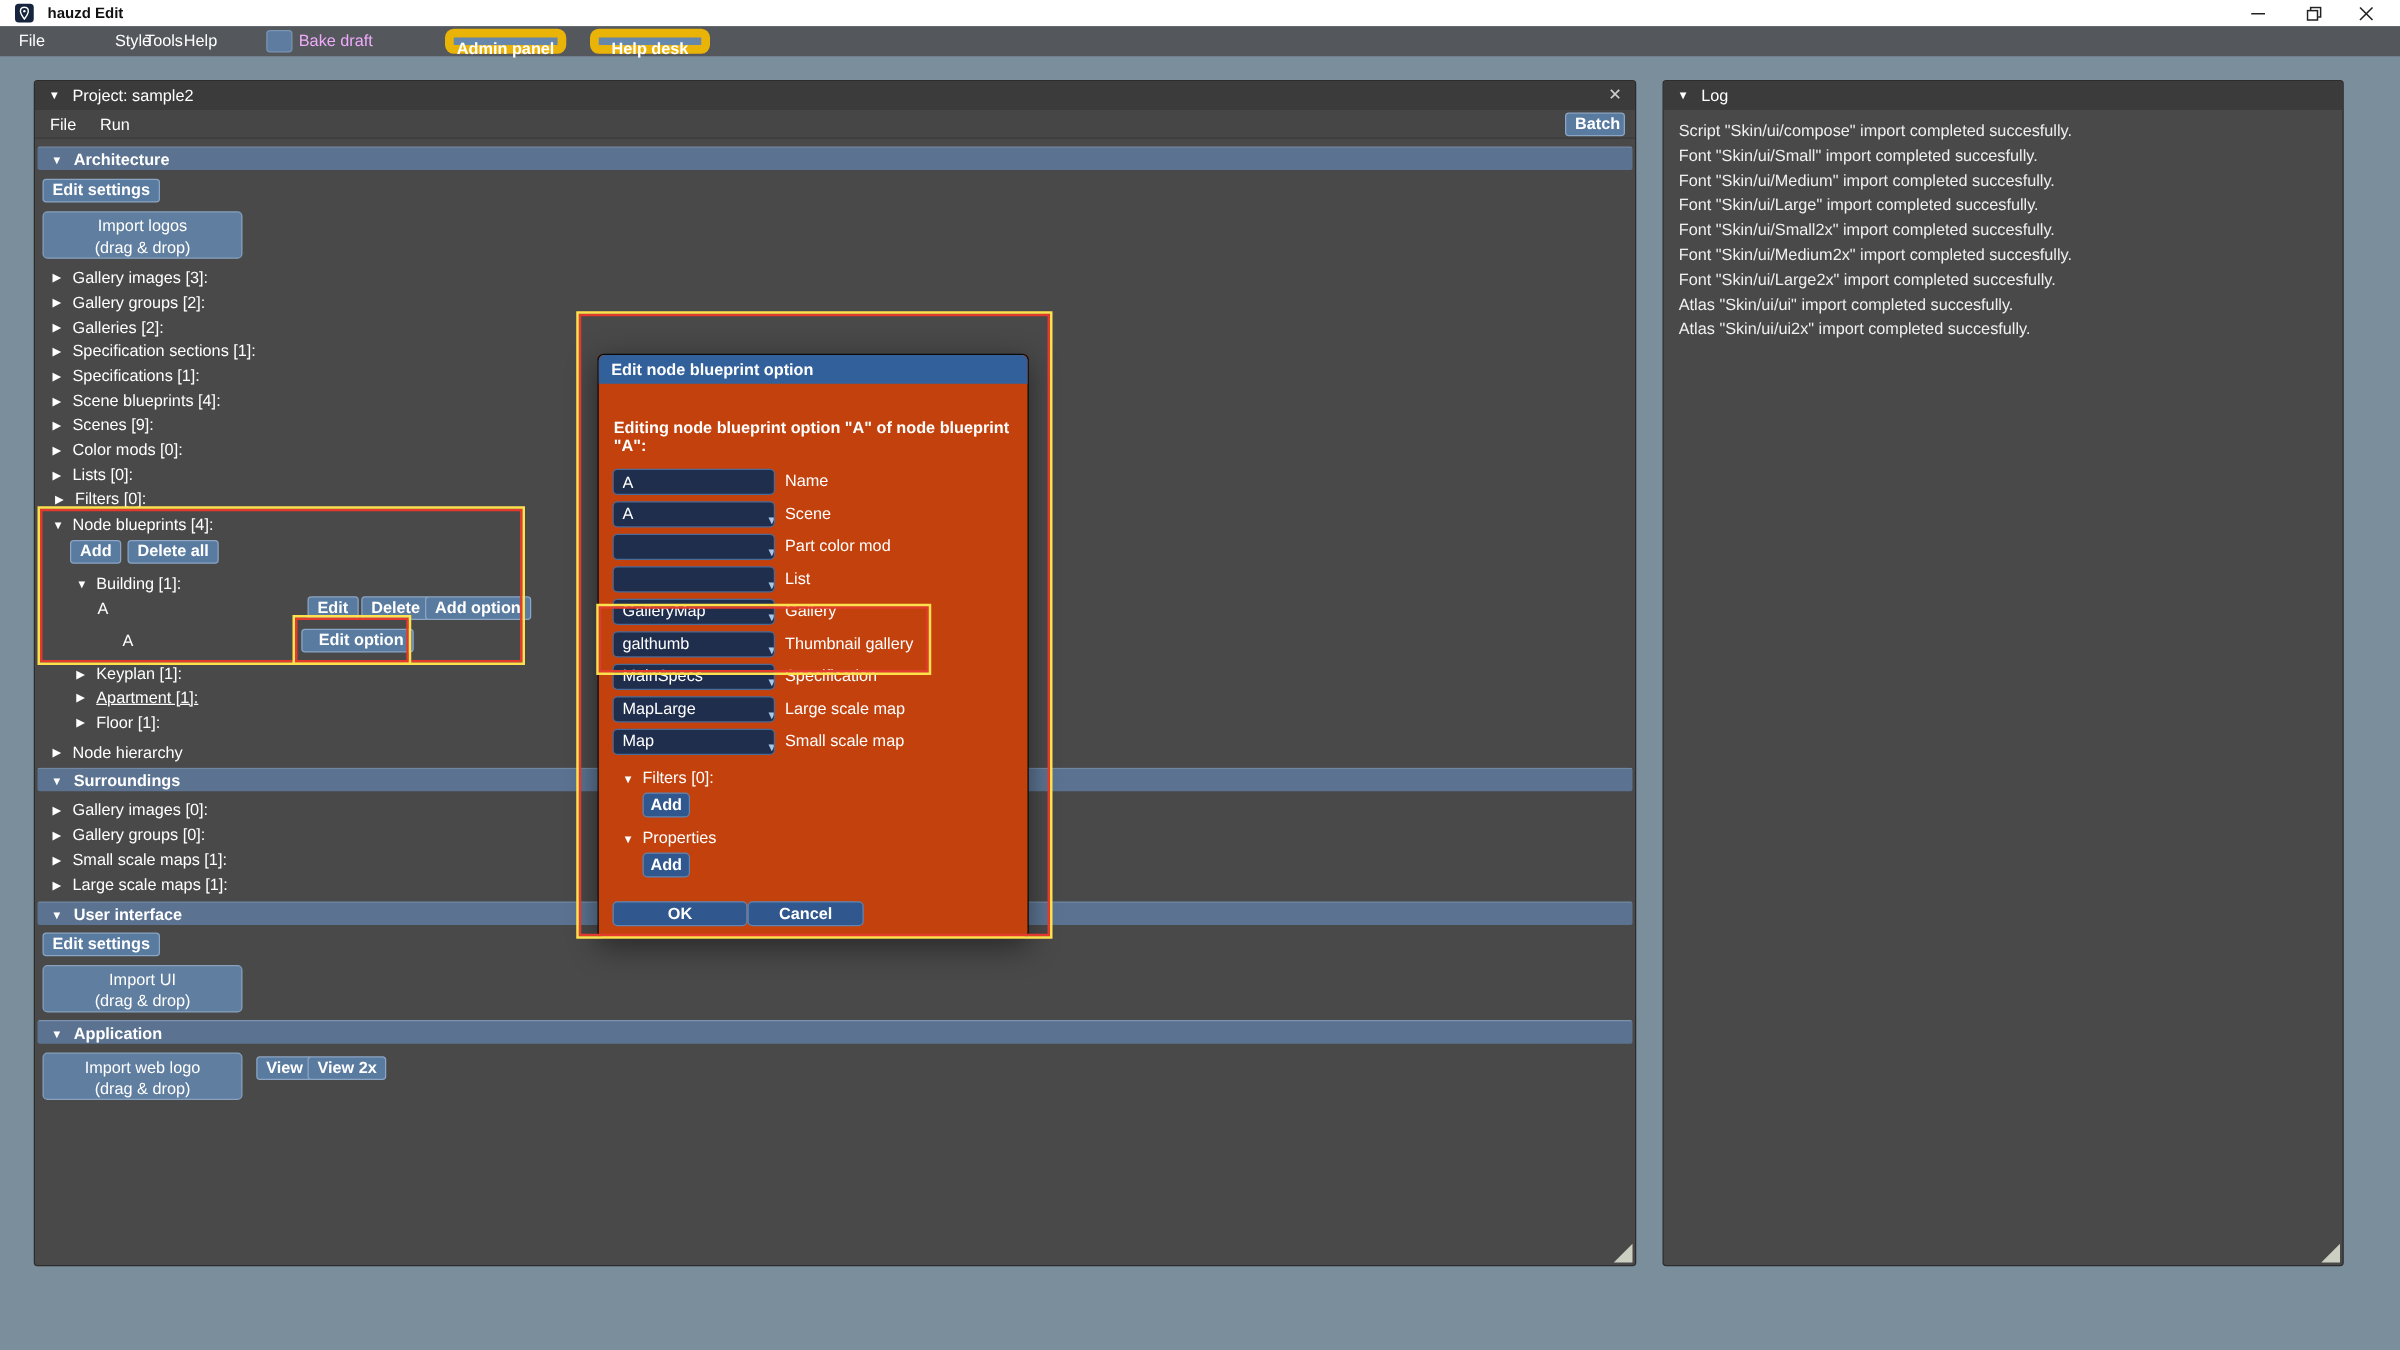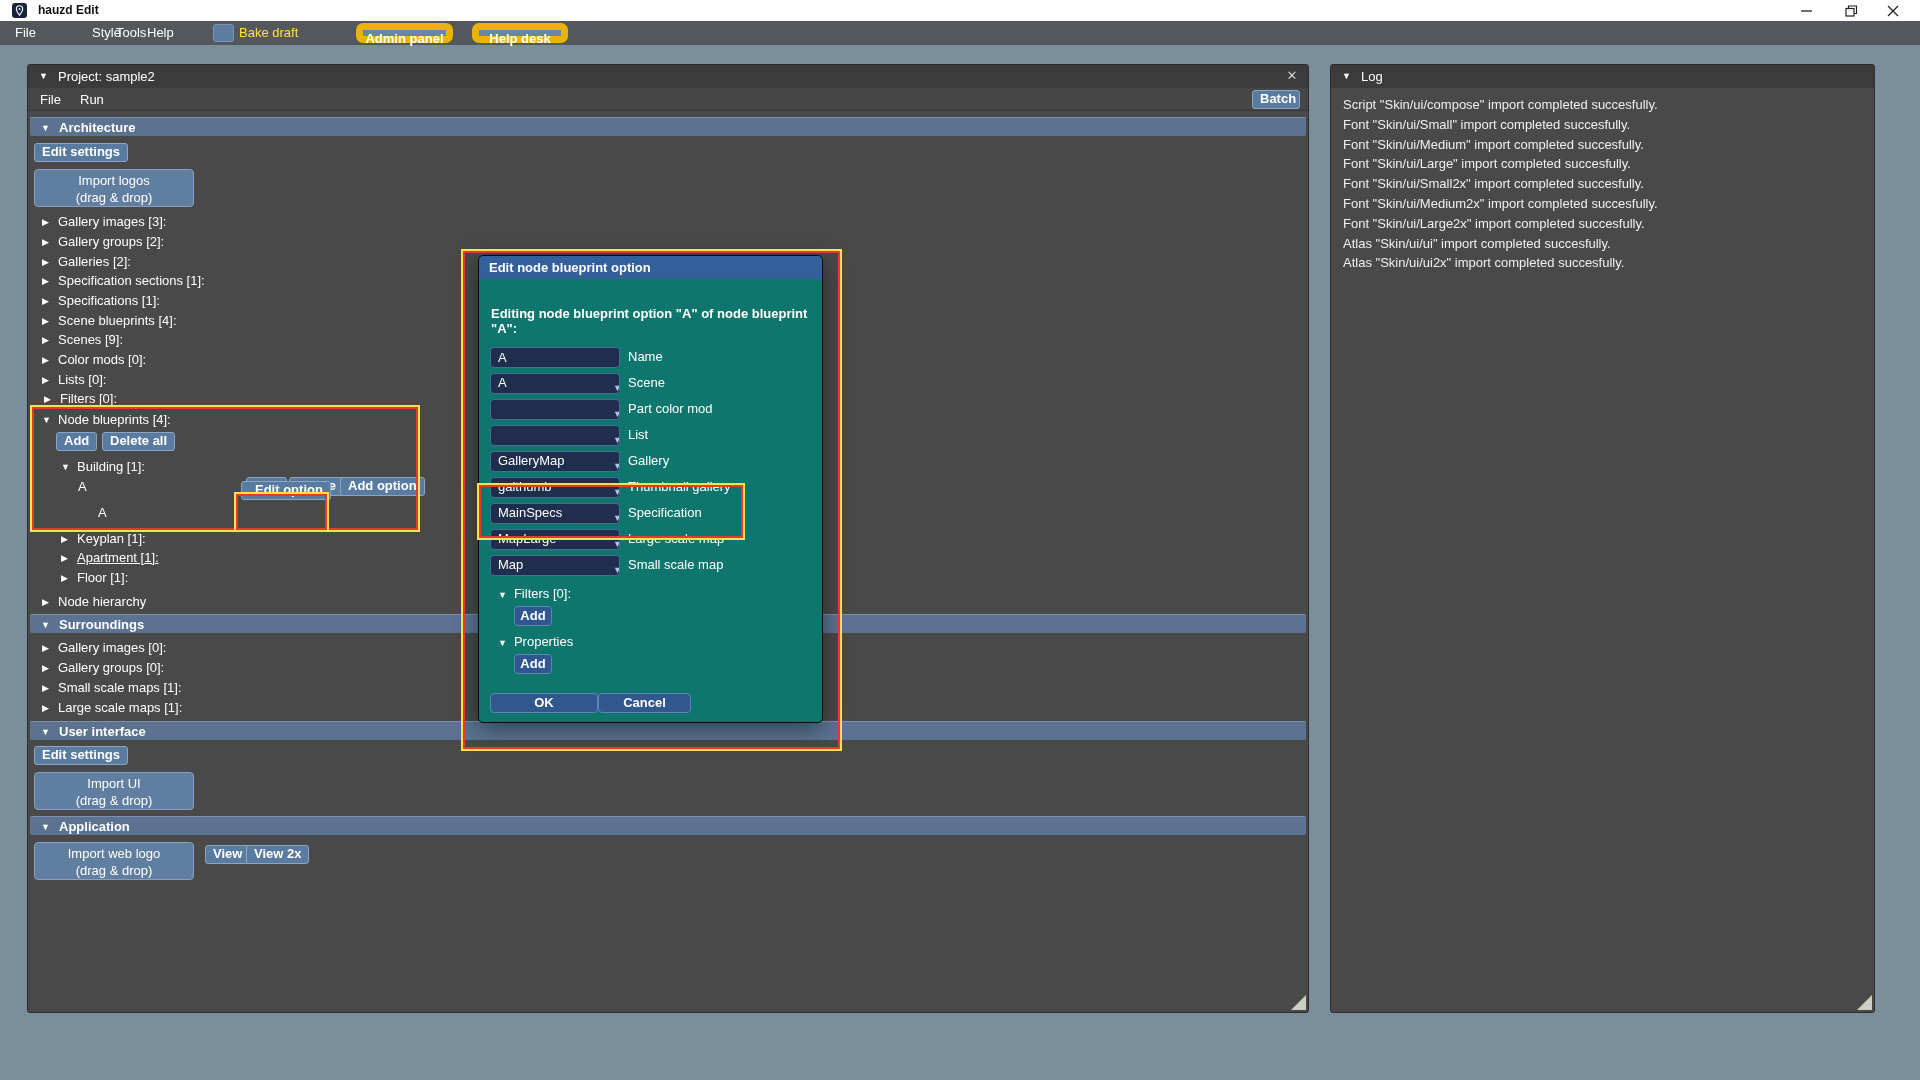--- a/index.html
+++ b/index.html
@@ -8,21 +8,21 @@
 
   
   .titlebar { position:absolute; left:0; top:0; width:1920px; height:21px; background:#ffffff; color:#111; display:flex; align-items:center; }
   .app-icon { position:absolute; left:12px; top:3px; width:15px; height:15px; background:#16243d; border-radius:3px; display:flex; align-items:center; justify-content:center; }
   .title-text { position:absolute; left:38px; top:3px; font-size:12px; color:#111; font-weight:700; }
   .winctl { position:absolute; top:2px; width:26px; height:17px; display:flex; align-items:center; justify-content:center; cursor:default; }
 
   .menubar { position:absolute; left:0; top:21px; width:1920px; height:24px; background:#54575b; }
   .menu-item { position:absolute; top:0; height:24px; line-height:24px; color:#fff; padding:0 4px; }
   .mini-toggle { position:absolute; left:213px; top:3px; width:21px; height:18px; background:#5e7ca0; border:1px solid #7a94b5; border-radius:3px; }
-  .bar-label { position:absolute; top:0; height:24px; line-height:24px; color:#fde047; }
+  .bar-label { position:absolute; top:0; height:24px; line-height:24px; color:#f0abfc; }
   .bar-btn { position:absolute; top:2px; height:20px; line-height:18px; background:#6687a9; border:7px solid #eab308; border-radius:7px; color:#fff; text-align:center; font-weight:700; }
 
   
   .panel { position:absolute; background:#494949; border:1px solid #2c2c2c; border-radius:3px; }
   .panel-hdr { position:absolute; left:0; top:0; right:0; height:23px; background:#3b3b3b; border-radius:3px 3px 0 0; }
   .tri { font-size:9px; color:#fff; display:inline-block; }
   .hdr-tri { position:absolute; left:11px; top:6px; }
   .hdr-title { position:absolute; left:30px; top:4px; color:#fff; }
   .hdr-close { position:absolute; right:8px; top:3px; width:16px; height:16px; color:#cfcfcf; font-size:13px; text-align:center; line-height:16px; cursor:default; }
   .proj-menu { position:absolute; left:0; top:23px; right:0; height:23px; background:#464646; border-bottom:1px solid #3a3a3a; }
@@ -38,21 +38,21 @@
   .btn { display:inline-block; background:#5a7ba0; border:1px solid #8ba5c4; border-radius:3px; color:#fff; font-weight:700; font-size:13px; height:19px; line-height:16px; padding:0 7px; text-align:center; cursor:default; }
   .pbtn { position:absolute; }
   .bigbtn { position:absolute; width:160px; height:38px; background:#607e9f; border:1px solid #87a1be; border-radius:4px; text-align:center; padding-top:2px; line-height:17px; cursor:default; }
 
   .grip { position:absolute; right:2px; bottom:2px; width:0; height:0; border-left:15px solid transparent; border-bottom:15px solid #ccd0c3; }
 
   
   .log-lines { position:absolute; left:12px; top:30px; right:6px; line-height:19.8px; color:#f0f0f0; }
 
   
-  .dialog { position:absolute; left:478px; top:255px; width:345px; height:468px; background:#0f766e; border-radius:5px; border:1px solid #0a0a0a; box-shadow:0 6px 24px rgba(0,0,0,.45); }
+  .dialog { position:absolute; left:478px; top:283px; width:345px; height:468px; background:#c2410c; border-radius:5px; border:1px solid #0a0a0a; box-shadow:0 6px 24px rgba(0,0,0,.45); }
   .dlg-titlebar { position:absolute; left:0; top:0; right:0; height:23px; background:#32609b; border-radius:5px 5px 0 0; }
   .dlg-title { position:absolute; left:10px; top:4px; font-weight:700; }
   .dlg-intro { position:absolute; left:12px; top:50px; font-weight:700; }
   .drow { position:absolute; left:0; height:21px; width:100%; }
   .dfield { position:absolute; left:11px; width:130px; height:21px; background:#1e2e4c; border:1.5px solid #4a6a97; border-radius:4px; color:#fff; font-size:13px; padding:0 7px; line-height:18px; font-family:"Liberation Sans", sans-serif; }
   .dfield.select { padding-right:20px; overflow:hidden; }
   .dd-arrow { position:absolute; left:122px; top:5px; font-size:9px; color:#a9c7e9; }
   .dlabel { position:absolute; left:149px; top:2px; color:#fff; }
   .dsub { position:absolute; color:#fff; height:19px; line-height:19px; }
   .dsub .tri { margin-right:7px; }
@@ -137,21 +137,21 @@
 
   <div class="trow" style="left:14px; top:345px;"><span class="arr">▼</span><span>Node blueprints [4]:</span></div>
   <span class="btn pbtn" style="left:28px; top:367px;">Add</span>
   <span class="btn pbtn" style="left:74px; top:367px;">Delete all</span>
   <div class="trow" style="left:33px; top:392px;"><span class="arr">▼</span><span>Building [1]:</span></div>
   <div class="trow" style="left:50px; top:412px;"><span>A</span></div>
   <span class="btn pbtn" style="left:218px; top:412px;">Edit</span>
   <span class="btn pbtn" style="left:261px; top:412px;">Delete</span>
   <span class="btn pbtn" style="left:312px; top:412px;">Add option</span>
   <div class="trow" style="left:70px; top:438px;"><span>A</span></div>
-  <span class="btn pbtn" style="left:213px; top:416px;padding-left:13px;">Edit option</span>
+  <span class="btn pbtn" style="left:213px; top:438px;padding-left:13px;">Edit option</span>
   <div class="trow" style="left:33px; top:464px;"><span class="arr">▶</span><span>Keyplan [1]:</span></div>
   <div class="trow" style="left:33px; top:483px;text-decoration:underline;"><span class="arr">▶</span><span>Apartment [1]:</span></div>
   <div class="trow" style="left:33px; top:503px;"><span class="arr">▶</span><span>Floor [1]:</span></div>
   <div class="trow" style="left:14px; top:527px;"><span class="arr">▶</span><span>Node hierarchy</span></div>
 
   <div class="sechdr" style="top:549px;">
     <span class="tri">▼</span>
     <span class="slabel">Surroundings</span>
   </div>
   <div class="trow" style="left:14px; top:573px;"><span class="arr">▶</span><span>Gallery images [0]:</span></div>

